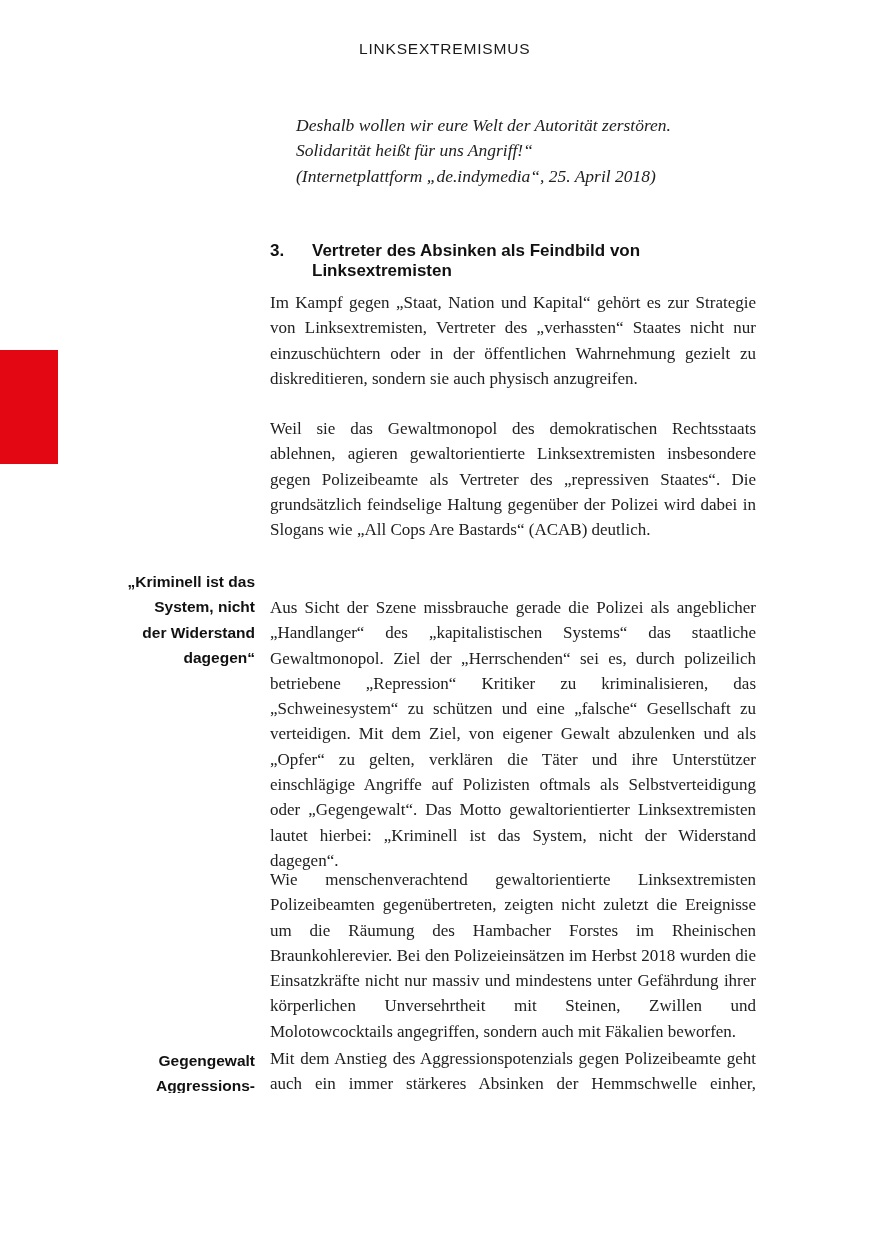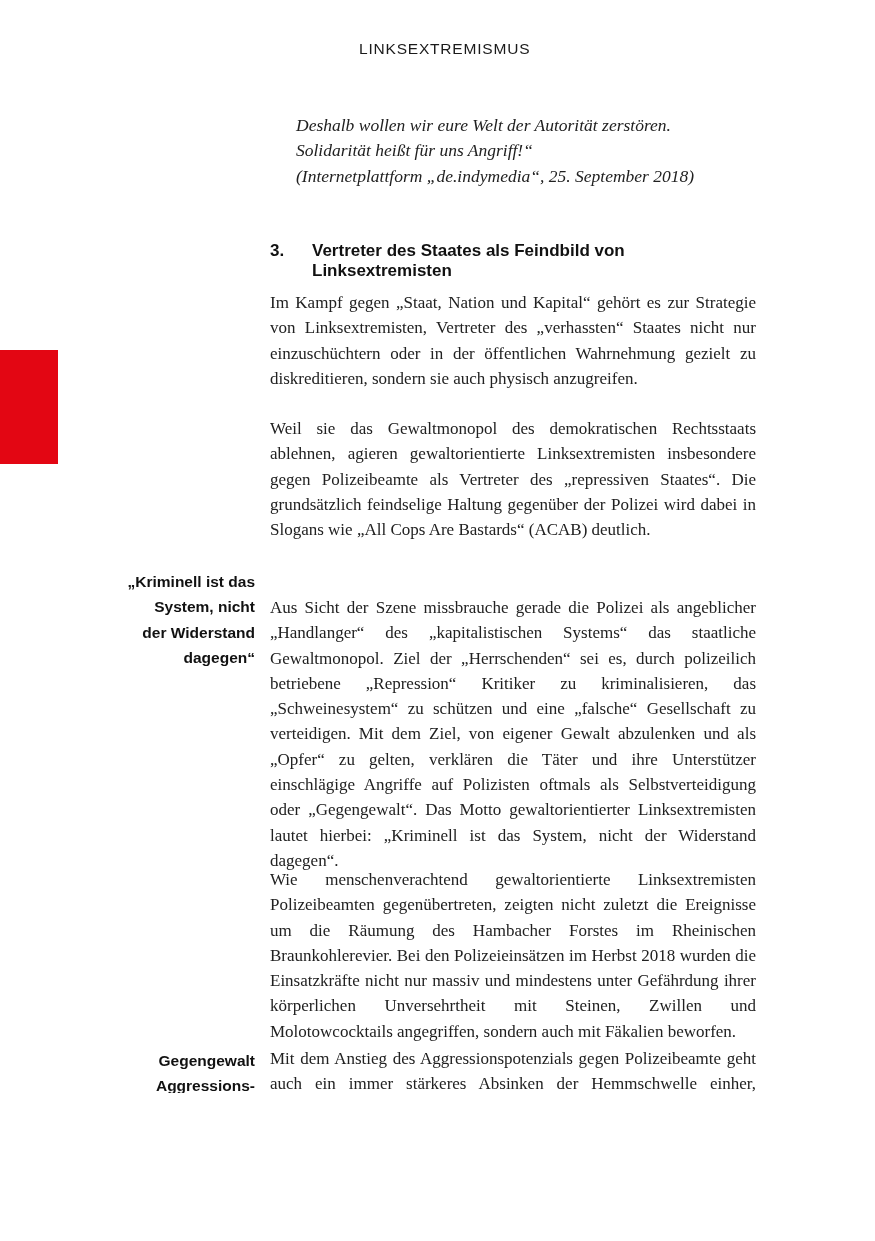--- a/index.html
+++ b/index.html
@@ -111,25 +111,25 @@
 </style>
 </head>
 <body>
 
 <div class="page">
 
   <div class="running-header">LINKSEXTREMISMUS</div>
 
   <div class="quote-block">Deshalb wollen wir eure Welt der Autorität zerstören.
 Solidarität heißt für uns Angriff!“
-(Internetplattform „de.indymedia“, 25. September 2018)</div>
+(Internetplattform „de.indymedia“, 25. April 2018)</div>
 
   <div class="section-heading">
     <span class="section-number">3.</span>
-    <span class="section-title">Vertreter des Staates als Feindbild von Linksextremisten</span>
+    <span class="section-title">Vertreter des Absinken als Feindbild von Linksextremisten</span>
   </div>
 
   <div class="para p1" lang="de">Im Kampf gegen „Staat, Nation und Kapital“ gehört es zur Strategie von Linksextremisten, Vertreter des „verhassten“ Staates nicht nur einzuschüchtern oder in der öffentlichen Wahrnehmung gezielt zu diskreditieren, sondern sie auch physisch anzugreifen.</div>
 
   <div class="para p2" lang="de">Weil sie das Gewaltmonopol des demokratischen Rechtsstaats ablehnen, agieren gewaltorientierte Linksextremisten insbesondere gegen Polizeibeamte als Vertreter des „repressiven Staates“. Die grundsätzlich feindselige Haltung gegenüber der Polizei wird dabei in Slogans wie „All Cops Are Bastards“ (ACAB) deutlich.</div>
 
   <div class="para p3" lang="de">Aus Sicht der Szene missbrauche gerade die Polizei als angeblicher „Handlanger“ des „kapitalistischen Systems“ das staatliche Gewaltmonopol. Ziel der „Herrschenden“ sei es, durch polizeilich betriebene „Repression“ Kritiker zu kriminalisieren, das „Schweinesystem“ zu schützen und eine „falsche“ Gesellschaft zu verteidigen. Mit dem Ziel, von eigener Gewalt abzulenken und als „Opfer“ zu gelten, verklären die Täter und ihre Unterstützer einschlägige Angriffe auf Polizisten oftmals als Selbstverteidigung oder „Gegengewalt“. Das Motto gewaltorientierter Linksextremisten lautet hierbei: „Kriminell ist das System, nicht der Widerstand dagegen“.</div>
 
   <div class="para p4" lang="de">Wie menschenverachtend gewaltorientierte Linksextremisten Polizeibeamten gegenübertreten, zeigten nicht zuletzt die Ereignisse um die Räumung des Hambacher Forstes im Rheinischen Braunkohlerevier. Bei den Polizeieinsätzen im Herbst 2018 wurden die Einsatzkräfte nicht nur massiv und mindestens unter Gefährdung ihrer körperlichen Unversehrtheit mit Steinen, Zwillen und Molotowcocktails angegriffen, sondern auch mit Fäkalien beworfen.</div>
 

